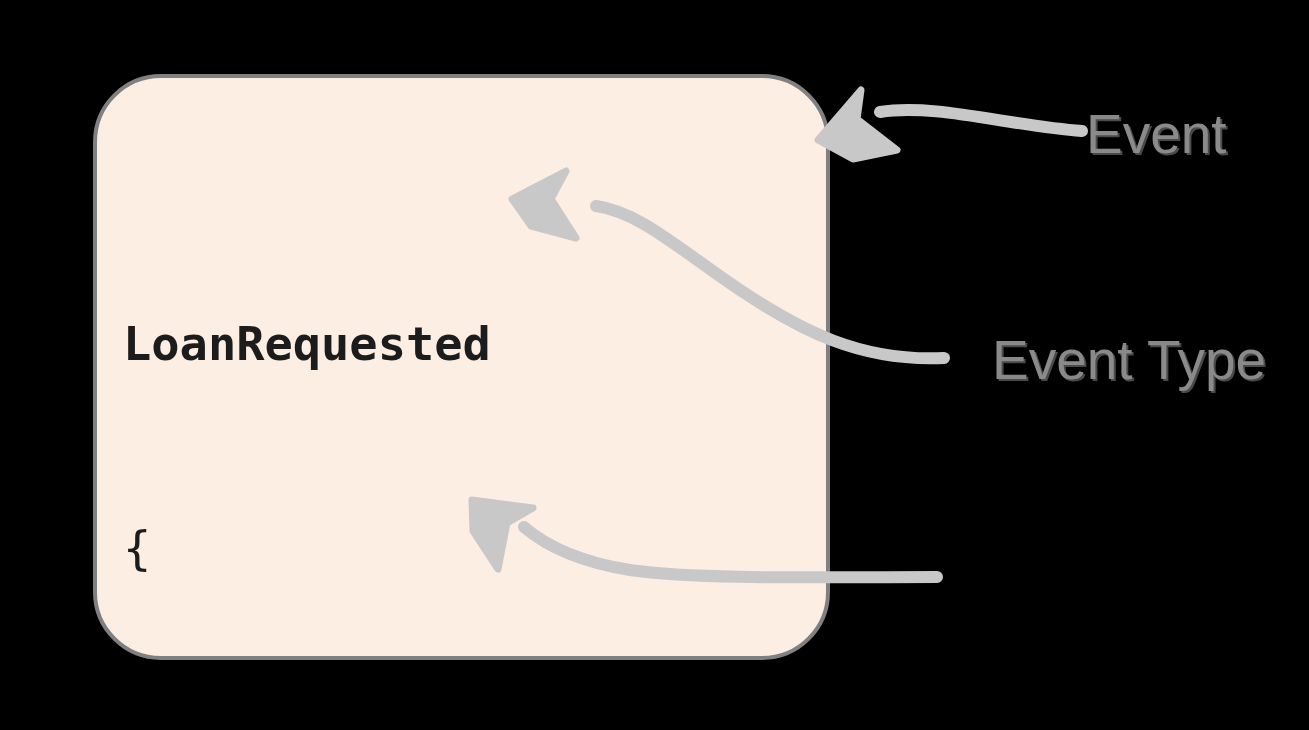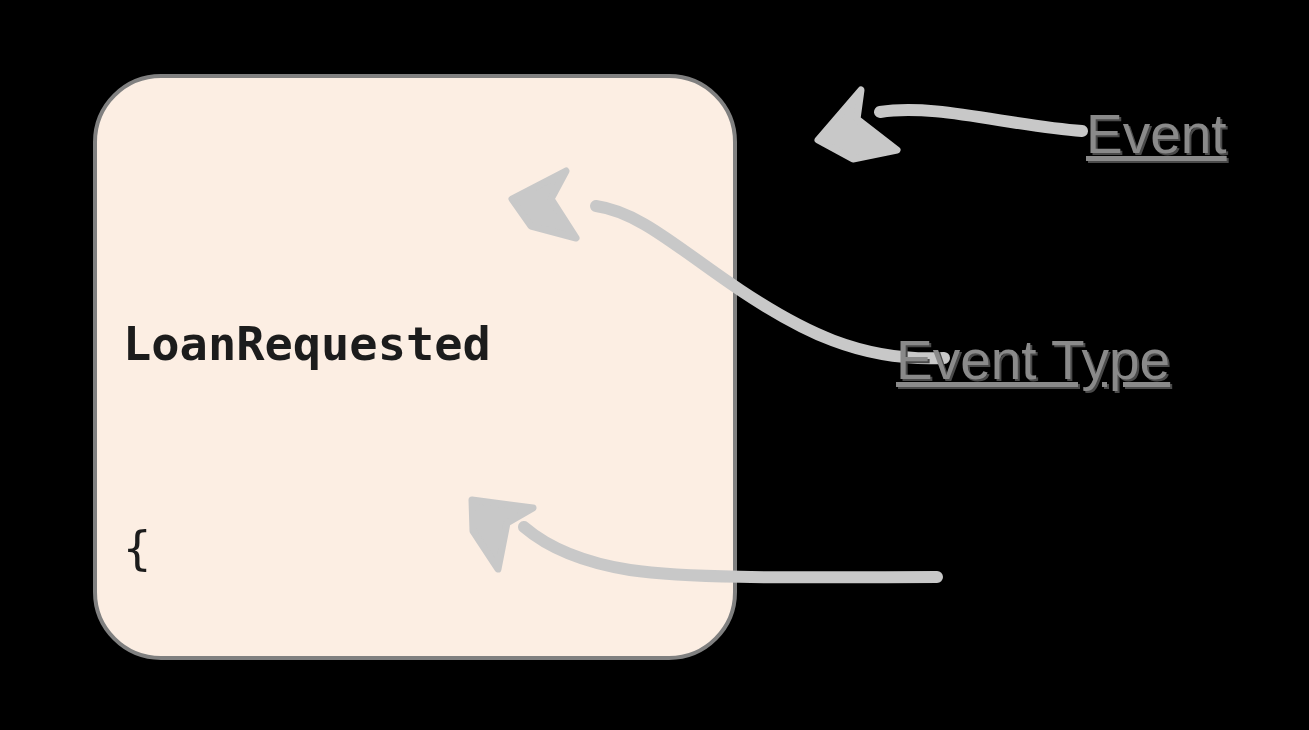--- a/index.html
+++ b/index.html
@@ -19,21 +19,21 @@
     width: 1309px;
     height: 730px;
     background: #000000;
   }
 
   
   .event-card {
     position: absolute;
     left: 93px;
     top: 74px;
-    width: 644px;
+    width: 737px;
     height: 586px;
     box-sizing: border-box;
     background: #FCEEE3;
     border: 4px solid #808080;
     border-radius: 68px;
     z-index: 1;
   }
   .card-text {
     position: absolute;
     left: 26px;
@@ -68,24 +68,23 @@
   .callout-label {
     position: absolute;
     color: #8a8a8a;
     font-family: "Liberation Sans", sans-serif;
     font-size: 55px;
     font-weight: 400;
     line-height: 1;
     white-space: nowrap;
     text-shadow: 2px 2px 0 #4a4a4a;
     z-index: 3;
-    text-decoration: underline;
   }
   #label-event      { left: 1086px; top: 107px; }
-  #label-event-type { left:  896px; top: 333px; }
+  #label-event-type { left:  992px; top: 333px; }
   #label-event-body { left:  941px; top: 549px; }
 </style>
 </head>
 <body>
 
 <div id="stage">
 
   <div class="event-card">
     <div class="card-text">
       <div class="event-type-line">LoanRequested</div>

